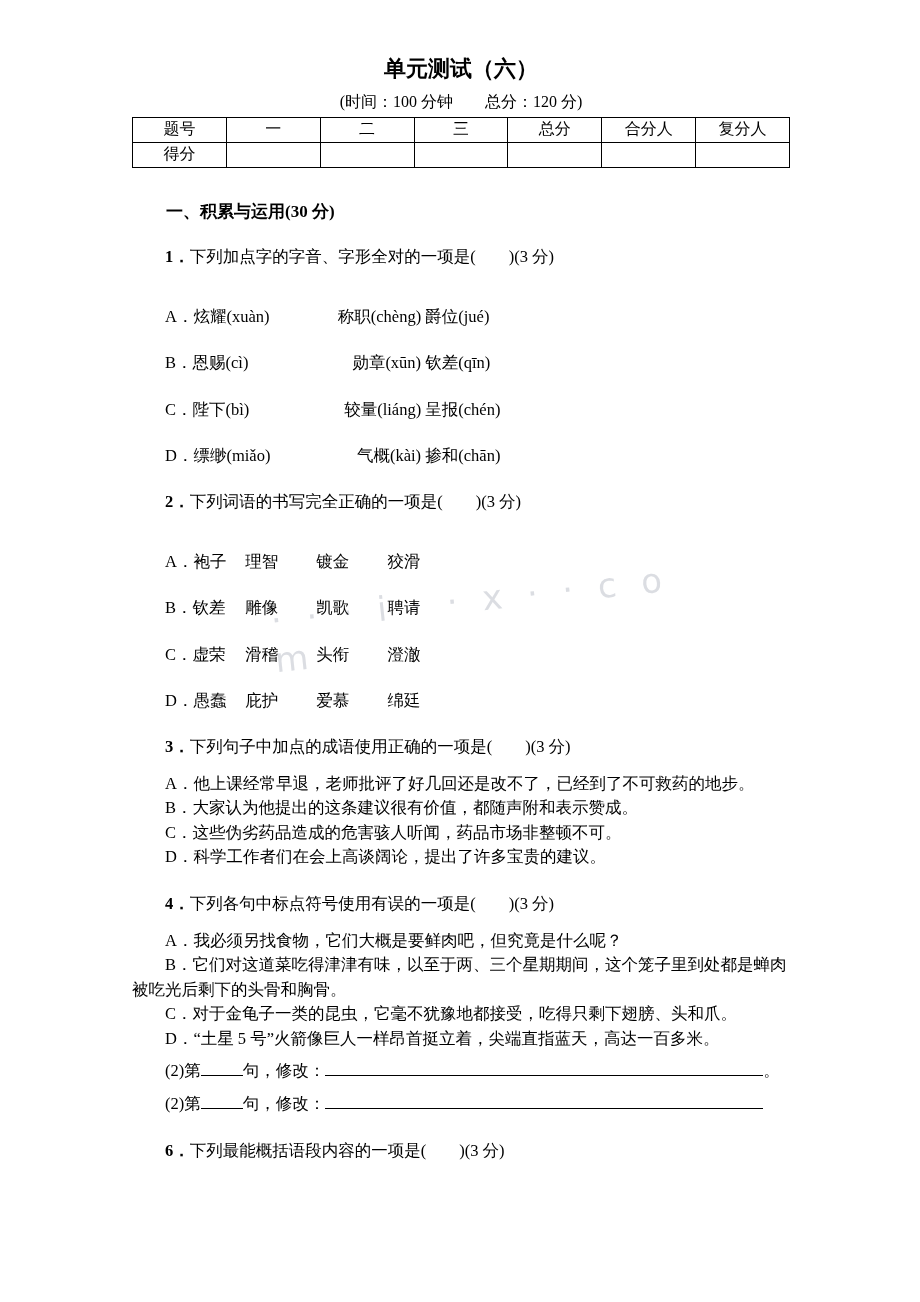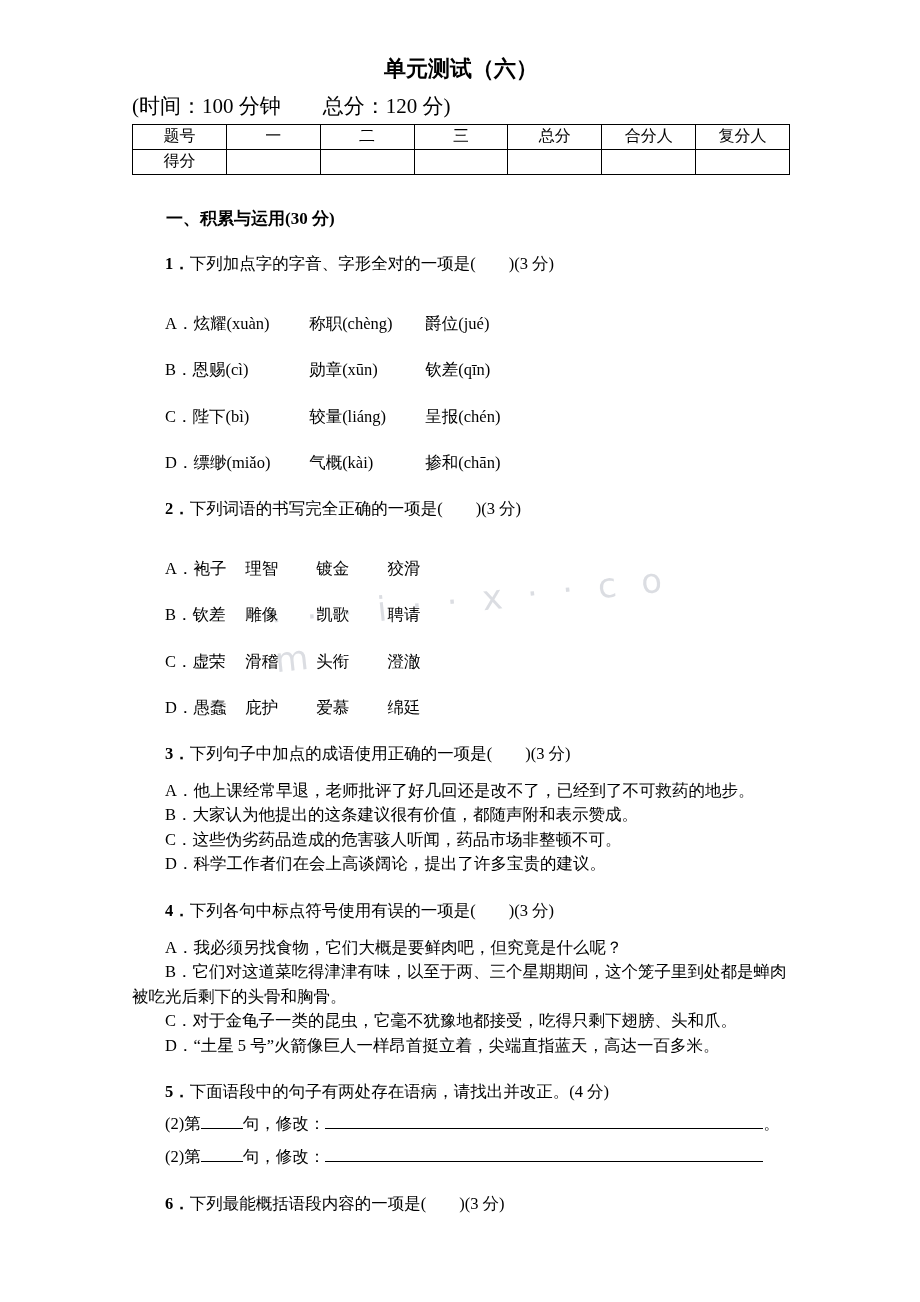--- a/index.html
+++ b/index.html
@@ -5,38 +5,38 @@
   html, body { margin: 0; padding: 0; }
   body {
     width: 920px; height: 1302px;
     background: #ffffff; color: #000000;
     font-family: "Liberation Serif", "DejaVu Serif", serif;
   }
   .page { position: relative; width: 920px; height: 1302px; overflow: hidden; background: #fff; }
   .content { position: relative; padding: 55px 130px 0 132px; font-size: 16.5px; }
 
   .doc-title { text-align: center; font-weight: bold; font-size: 22px; line-height: 1.25; }
-  .doc-subtitle { text-align: left; font-size: 21px; margin-top: 9px; }
+  .doc-subtitle { text-align: center; font-size: 16px; margin-top: 9px; }
 
   table.score-table { width: 100%; border-collapse: collapse; table-layout: fixed; margin-top: 4px; }
   table.score-table td {
     border: 1px solid #000; height: 24px; padding: 0;
     text-align: center; font-size: 16px; overflow: hidden;
   }
 
   .section-heading { font-weight: bold; font-size: 17px; margin: 32px 0 0 0; text-indent: 2em; }
 
   .stem { margin: 22px 0 0 0; text-indent: 2em; line-height: 24px; }
   .qnum { font-weight: bold; }
 
   .opt-group { margin-top: 13px; }
   .opt-row { padding-left: 2em; line-height: 22.5px; white-space: nowrap; }
   .opt-row span { display: inline-block; }
   .q1c  { width: 140px; margin-top: 24px; }
-  .q1c2 { width: 112px; }
+  .q1c2 { width: 112px; text-align: right; }
   .q2c  { width: 76px; margin-top: 24px; }
   .q2c2 { width: 67px; }
 
   .opt-sentence { margin: 0; text-indent: 2em; line-height: 24.5px; }
 
   .para { margin: 14px 0 0 0; text-indent: 2em; line-height: 47px; }
 
   .blank-line { margin-top: 6px; padding-left: 2em; line-height: 27px; }
   .blank { display: inline-block; border-bottom: 1px solid #000; height: 15px; vertical-align: baseline; }
   .blank.short { width: 42px; }
@@ -148,21 +148,20 @@
     </div>
 
     <p class="stem"><span class="qnum">4．</span><span>下列各句中标点符号使用有误的一项是(　　)(3 分)</span></p>
     <div class="opt-group">
       <p class="opt-sentence">A．我必须另找食物，它们大概是要鲜肉吧，但究竟是什么呢？</p>
       <p class="opt-sentence">B．它们对这道菜吃得津津有味，以至于两、三个星期期间，这个笼子里到处都是蝉肉被吃光后剩下的头骨和胸骨。</p>
       <p class="opt-sentence">C．对于金龟子一类的昆虫，它毫不犹豫地都接受，吃得只剩下翅膀、头和爪。</p>
       <p class="opt-sentence">D．“土星 5 号”火箭像巨人一样昂首挺立着，尖端直指蓝天，高达一百多米。</p>
     </div>
 
-    <p class="stem"><span class="qnum">5．</span><span>下面语段中的句子有两处存在语病，请找出并改正。(4 分)</span></p>
     <div class="blank-line">
       <span>(2)第</span><span class="blank short"></span><span>句，修改：</span><span class="blank long"></span><span>。</span>
     </div>
     <div class="blank-line">
       <span>(2)第</span><span class="blank short"></span><span>句，修改：</span><span class="blank long"></span><span></span>
     </div>
 
     <p class="stem"><span class="qnum">6．</span><span>下列最能概括语段内容的一项是(　　)(3 分)</span></p>
 
   </div>

